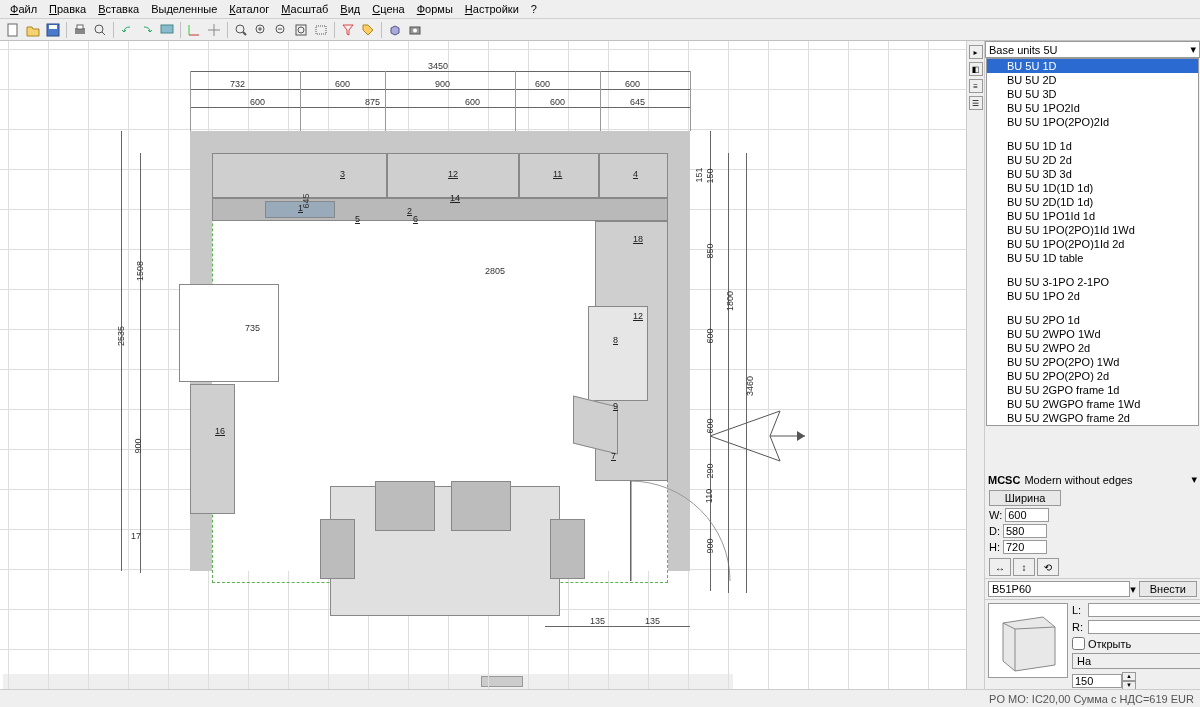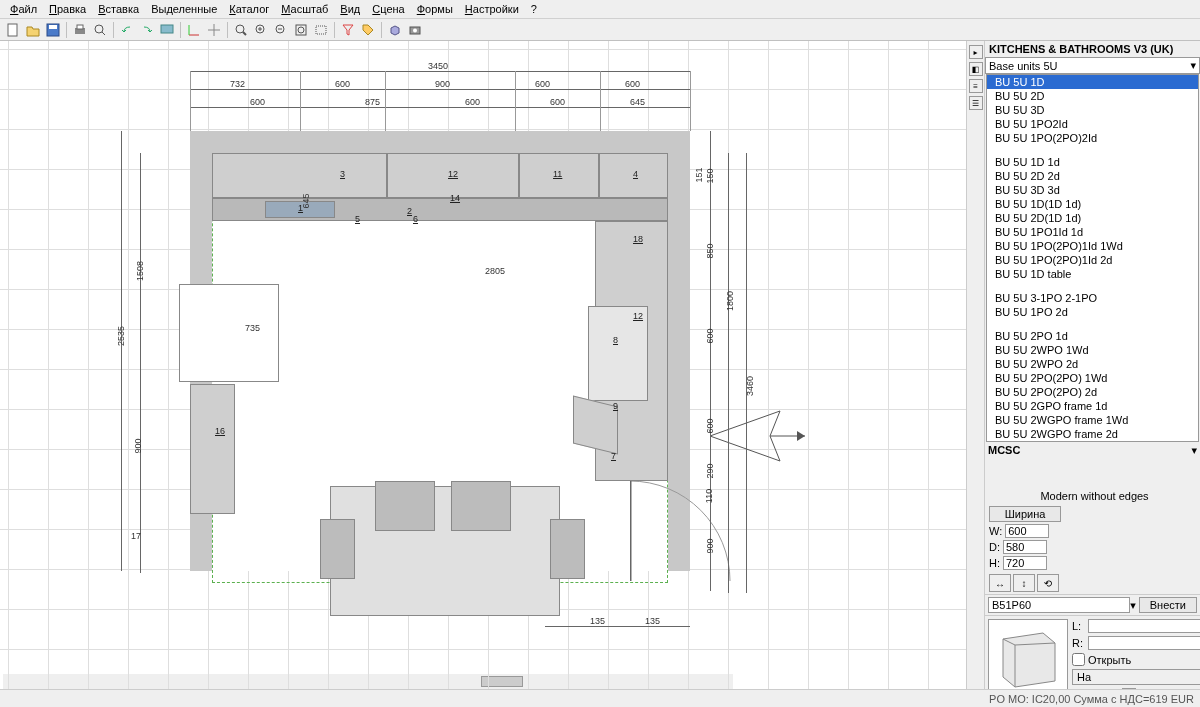--- a/index.html
+++ b/index.html
@@ -41,25 +41,25 @@
 .dim-line-h{position:absolute;height:0;border-top:1px solid #666;}
 .dim-line-v{position:absolute;width:0;border-left:1px solid #666;}
 .dim-tick-v{position:absolute;width:0;height:300px;border-left:1px solid #999;}
 
 
 .tab-row { display:flex; align-items:flex-end; height:20px; border-bottom:1px solid #999;}
 .tab { padding:2px 8px; border:1px solid #999; border-bottom:none; background:#efefef; border-radius:3px 3px 0 0; cursor:pointer;}
 .cat-title { font-weight:bold; padding:2px 4px;}
 .cat-combo { width:100%; border:1px solid #999; background:#fff; padding:1px 3px; display:flex; justify-content:space-between; align-items:center;}
 .cat-list { flex:0 0 368px; overflow-y:auto; background:#fff; border:1px solid #999; margin:0 1px;}
-.cat-list div { padding:1px 8px; cursor:pointer; white-space:nowrap;}
+.cat-list div { padding:1px 20px; cursor:pointer; white-space:nowrap;}
 .cat-list div.sel { background:#2b6bd1; color:#fff;}
 .cat-list div.spacer { height:10px;}
 
-.mcsc-row { display:flex; align-items:flex-start; padding:2px 3px; gap:20px;}
+.mcsc-row { display:flex; align-items:flex-end; padding:2px 3px; gap:4px;}
 .mcsc-row .lbl{font-weight:bold;}
 .mcsc-row .val{flex:1;margin-top:46px;}
 
 .size-area{display:flex;}
 .size-list{flex:1;background:#fff;border:1px solid #999;height:78px;overflow:hidden;}
 .size-list div{padding:0 6px;cursor:pointer;}
 .size-list div.sel{background:#2b6bd1;color:#fff;}
 .dims-col{width:80px;padding:2px 4px;display:flex;flex-direction:column;gap:2px;}
 .dims-col .btn{border:1px solid #999;background:#e8e8e8;text-align:center;padding:1px 0;cursor:pointer;}
 .dims-col .fld{display:flex;gap:3px;align-items:center;}
@@ -340,21 +340,20 @@
   </div>
 
   <div class="side-tools">
     <div>▸</div>
     <div>◧</div>
     <div>≡</div>
     <div>☰</div>
   </div>
 
   <div class="right-panel">
-    <div class="cat-title">KITCHENS &amp; BATHROOMS V3 (UK)</div>
     <div class="cat-combo">
       <span>Base units 5U</span>
         <span>▾</span>
     </div>
     <div class="cat-list">
       <div class="sel">BU 5U 1D</div>
       <div>BU 5U 2D</div>
       <div>BU 5U 3D</div>
       <div>BU 5U 1PO2Id</div>
       <div>BU 5U 1PO(2PO)2Id</div>

